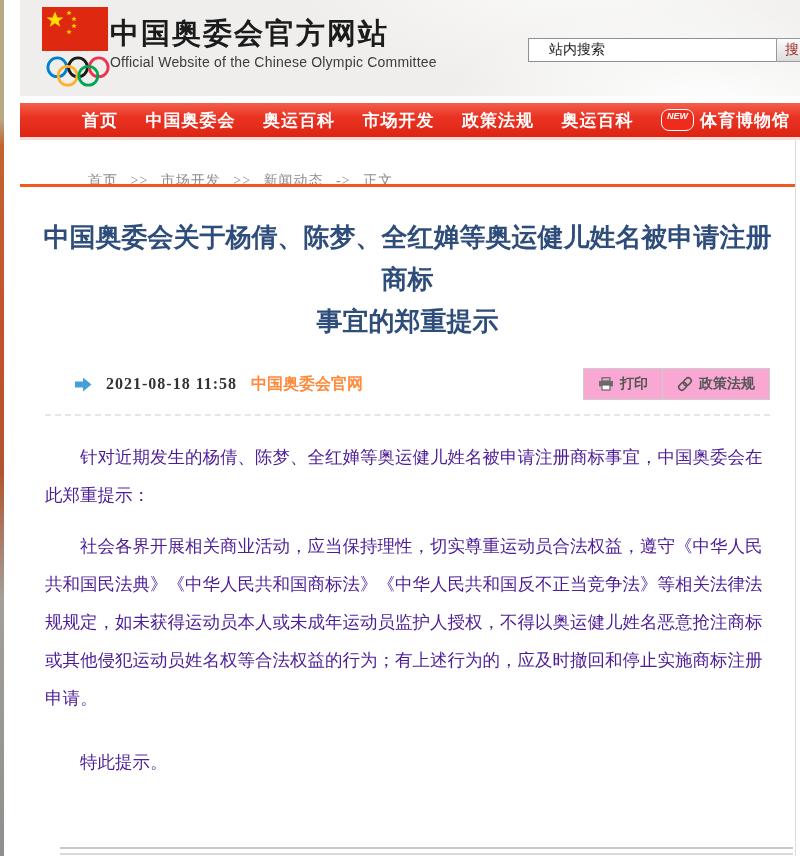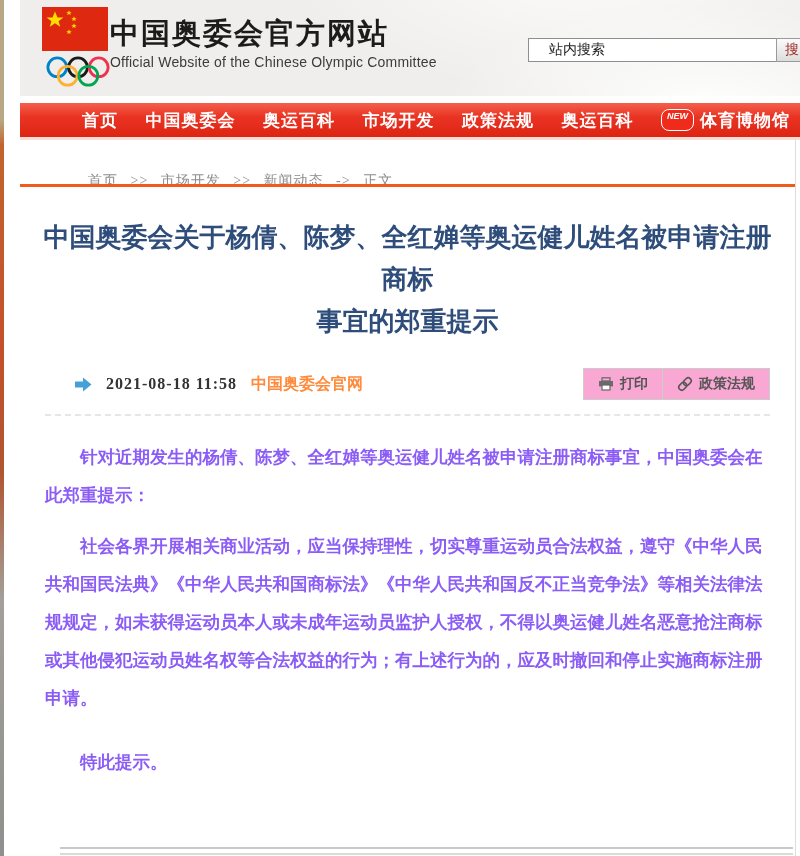--- a/index.html
+++ b/index.html
@@ -60,21 +60,21 @@
   #meta-date{font-size:16px;color:#333;margin-right:14px;letter-spacing:1px;}
   #meta-source{font-size:16px;color:#ff8a3b;cursor:pointer;}
   #action-box{display:flex;border:1px solid #ccc;background:#fff;height:30px;align-items:stretch;}
   .action-btn{display:flex;align-items:center;font-size:14px;color:#555;padding:0 14px;cursor:pointer;
     background:#f9a8d4;}
   .action-btn + .action-btn{border-left:1px solid #ccc;}
   .action-btn svg{margin-right:6px;}
   #dashed-sep{margin:14px 25px 0;border-top:2px dashed #e6e6e6;}
 
   #body-text{margin:22px 25px 0;font-family:"Liberation Serif","DejaVu Serif",serif;
-    font-size:17.5px;color:#8b5cf6;line-height:38px;font-weight:bold;}
+    font-size:17.5px;color:#4c1d95;line-height:38px;}
   #body-text p{margin:0 0 13px;text-indent:2em;}
 
   
   #footer-line1{position:absolute;left:60px;top:847px;width:733px;height:2px;background:#c9c9c9;}
   #footer-line2{position:absolute;left:60px;top:853px;width:733px;height:2px;background:#dadada;}
 </style>
 </head>
 <body>
 
 <div id="page">

